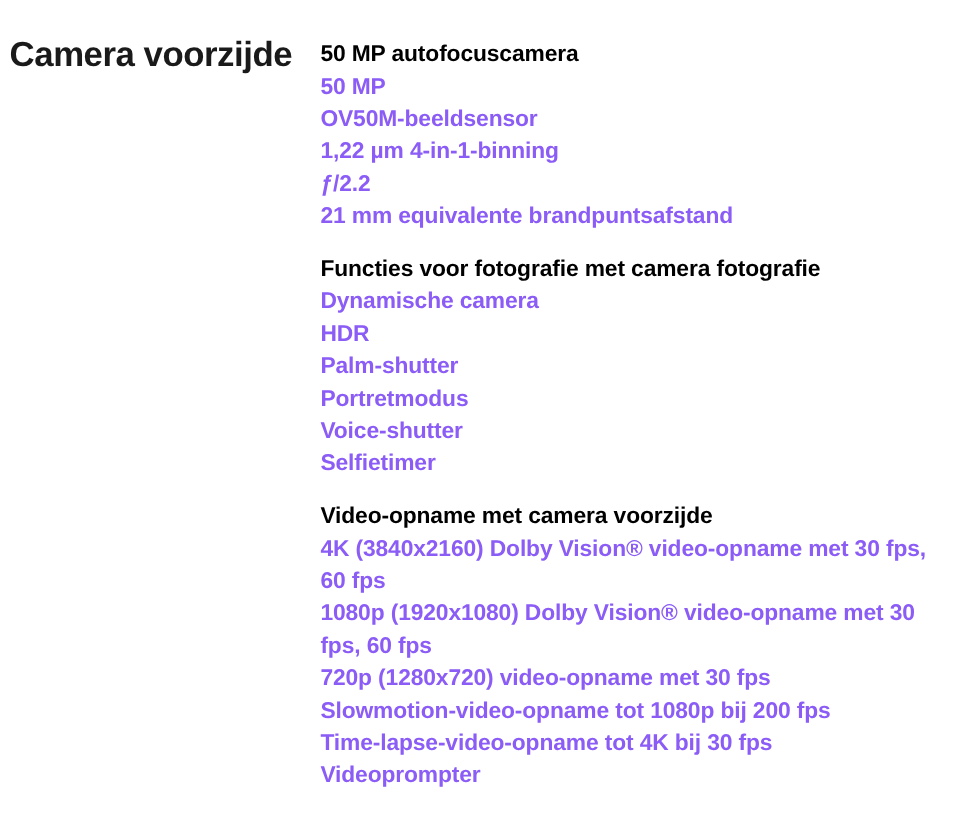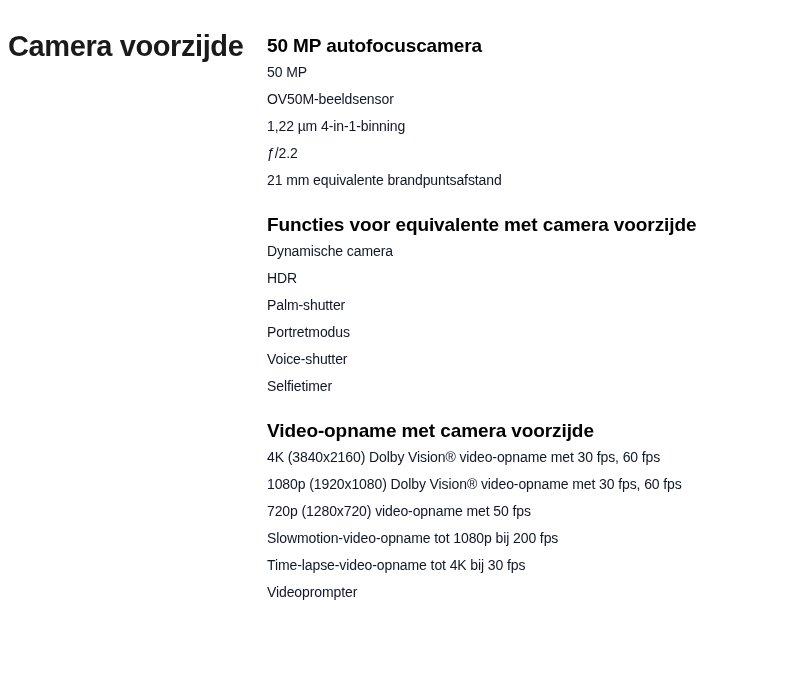--- a/index.html
+++ b/index.html
@@ -40,24 +40,24 @@
     margin-top: 17px;
   }
   .spec-section-header {
     font-size: 19px;
     font-weight: 700;
     line-height: 27px;
     color: #000000;
     letter-spacing: -0.1px;
   }
   .spec-line {
-    font-size: 14px;
-    font-weight: 400;
+    font-size: 19px;
+    font-weight: 700;
     line-height: 27px;
-    color: #0f172a;
+    color: #8b5cf6;
     letter-spacing: -0.1px;
   }
 </style>
 </head>
 <body>
 
 <div class="spec-page">
   <div class="spec-row">
 
     <div class="spec-left">
@@ -69,34 +69,34 @@
       <div class="spec-section">
         <div class="spec-section-header">50 MP autofocuscamera</div>
         <div class="spec-line">50 MP</div>
         <div class="spec-line">OV50M-beeldsensor</div>
         <div class="spec-line">1,22 µm 4-in-1-binning</div>
         <div class="spec-line">ƒ/2.2</div>
         <div class="spec-line">21 mm equivalente brandpuntsafstand</div>
       </div>
 
       <div class="spec-section">
-        <div class="spec-section-header">Functies voor equivalente met camera voorzijde</div>
+        <div class="spec-section-header">Functies voor fotografie met camera fotografie</div>
         <div class="spec-line">Dynamische camera</div>
         <div class="spec-line">HDR</div>
         <div class="spec-line">Palm-shutter</div>
         <div class="spec-line">Portretmodus</div>
         <div class="spec-line">Voice-shutter</div>
         <div class="spec-line">Selfietimer</div>
       </div>
 
       <div class="spec-section">
         <div class="spec-section-header">Video-opname met camera voorzijde</div>
         <div class="spec-line">4K (3840x2160) Dolby Vision® video-opname met 30 fps, 60 fps</div>
         <div class="spec-line">1080p (1920x1080) Dolby Vision® video-opname met 30 fps, 60 fps</div>
-        <div class="spec-line">720p (1280x720) video-opname met 50 fps</div>
+        <div class="spec-line">720p (1280x720) video-opname met 30 fps</div>
         <div class="spec-line">Slowmotion-video-opname tot 1080p bij 200 fps</div>
         <div class="spec-line">Time-lapse-video-opname tot 4K bij 30 fps</div>
         <div class="spec-line">Videoprompter</div>
       </div>
 
     </div>
   </div>
 </div>
 
 </body></html>

